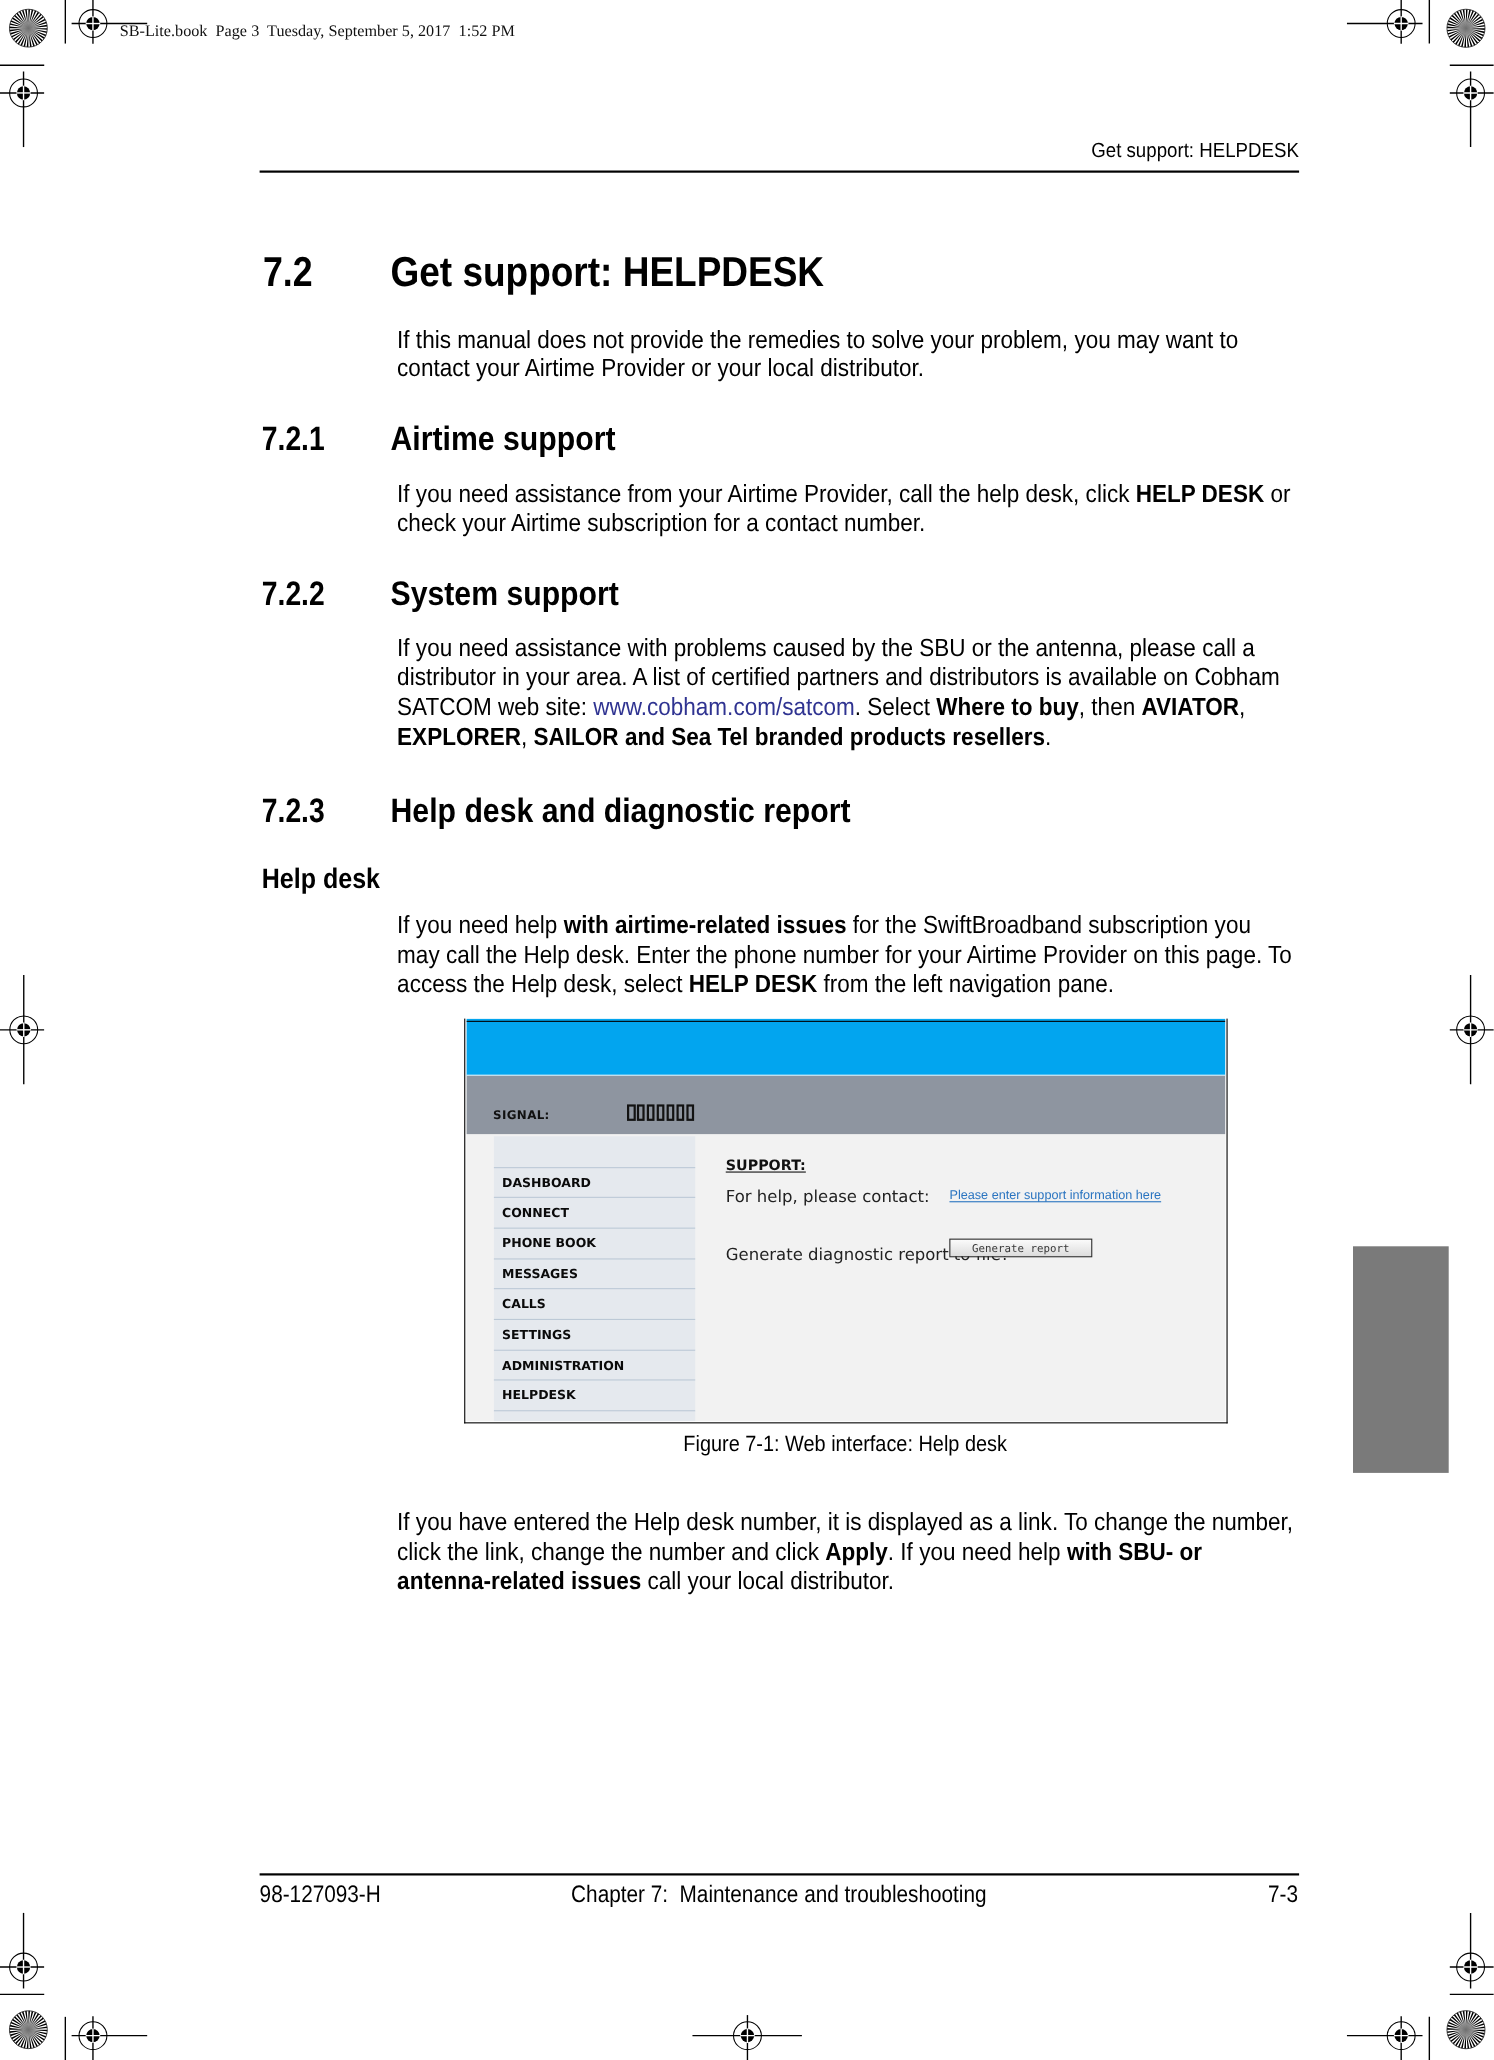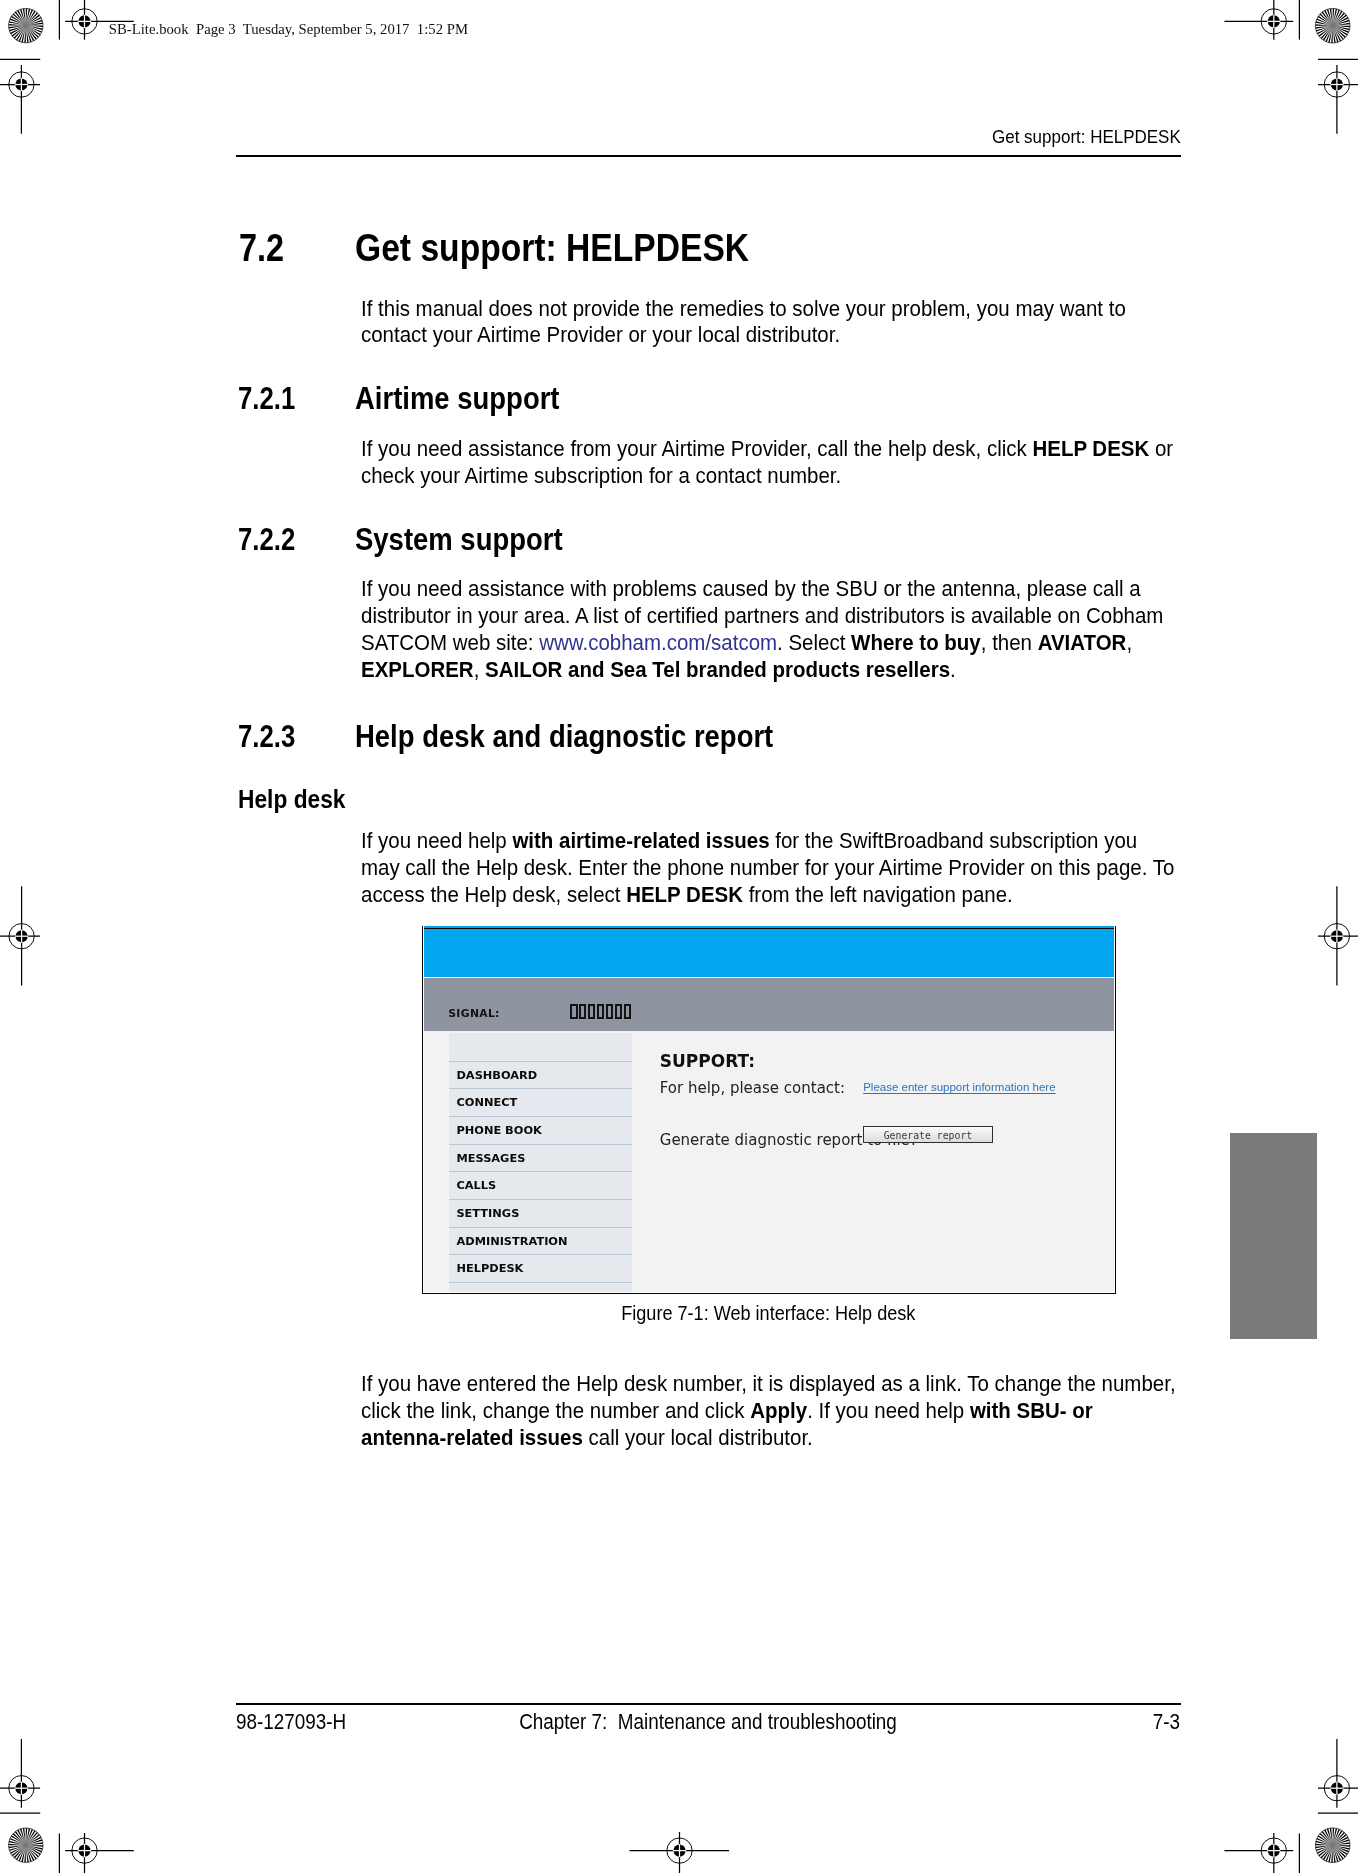--- a/index.html
+++ b/index.html
@@ -58,22 +58,22 @@
        background:transparent;margin-right:1.6px;vertical-align:top;box-sizing:border-box;}
   #fignav{position:absolute;left:25.2px;top:106.3px;width:183px;bottom:0;background:#e5e9ee;}
   #fignav .navspacer{height:28.9px;}
   .navspacer{height:27.2px;border-bottom:1.8px solid #bcc9d6;box-sizing:border-box;}
   .navitem{height:27.7px;line-height:26px;border-bottom:1.8px solid #bcc9d6;opacity:0.999;
            font-family:"DejaVu Sans",sans-serif;font-weight:bold;font-size:11.35px;
            color:#0a0a0a;padding-left:7.2px;box-sizing:border-box;}
   #figmain{position:absolute;left:235.7px;top:106.3px;right:0;bottom:0;}
   .figtxt{font-family:"DejaVu Sans",sans-serif;font-size:15px;color:#222;line-height:14px;
           white-space:nowrap;}
-  .figttl{font-family:"DejaVu Sans",sans-serif;font-size:17px;font-weight:bold;color:#111;
-          line-height:14px;white-space:nowrap;}
+  .figttl{font-family:"DejaVu Sans",sans-serif;font-size:13px;font-weight:bold;color:#111;
+          line-height:14px;white-space:nowrap;text-decoration:underline;}
   .figlink{font-family:Liberation Sans, sans-serif;font-size:11.5px;color:#2a74c0;
            text-decoration:underline;text-underline-offset:1.5px;line-height:14px;
            white-space:nowrap;}
   #figbtn{position:absolute;left:203.2px;top:92.8px;width:130px;height:17px;
           background:linear-gradient(#fbfbfb 0%,#ededed 45%,#dcdcdc 100%);
           border:1.9px solid #2e2e2e;
           font-family:"DejaVu Sans Mono",monospace;font-size:9.8px;color:#3a3a3a;
           text-align:center;line-height:18.6px;box-sizing:border-box;}
   #figbtn span{opacity:0.999;}
   #figcap{left:296.1px;top:1302.0px;width:1049.6px;text-align:center;font-size:20.1px;line-height:22px;color:#000;transform:scaleX(0.9);transform-origin:left top;}

